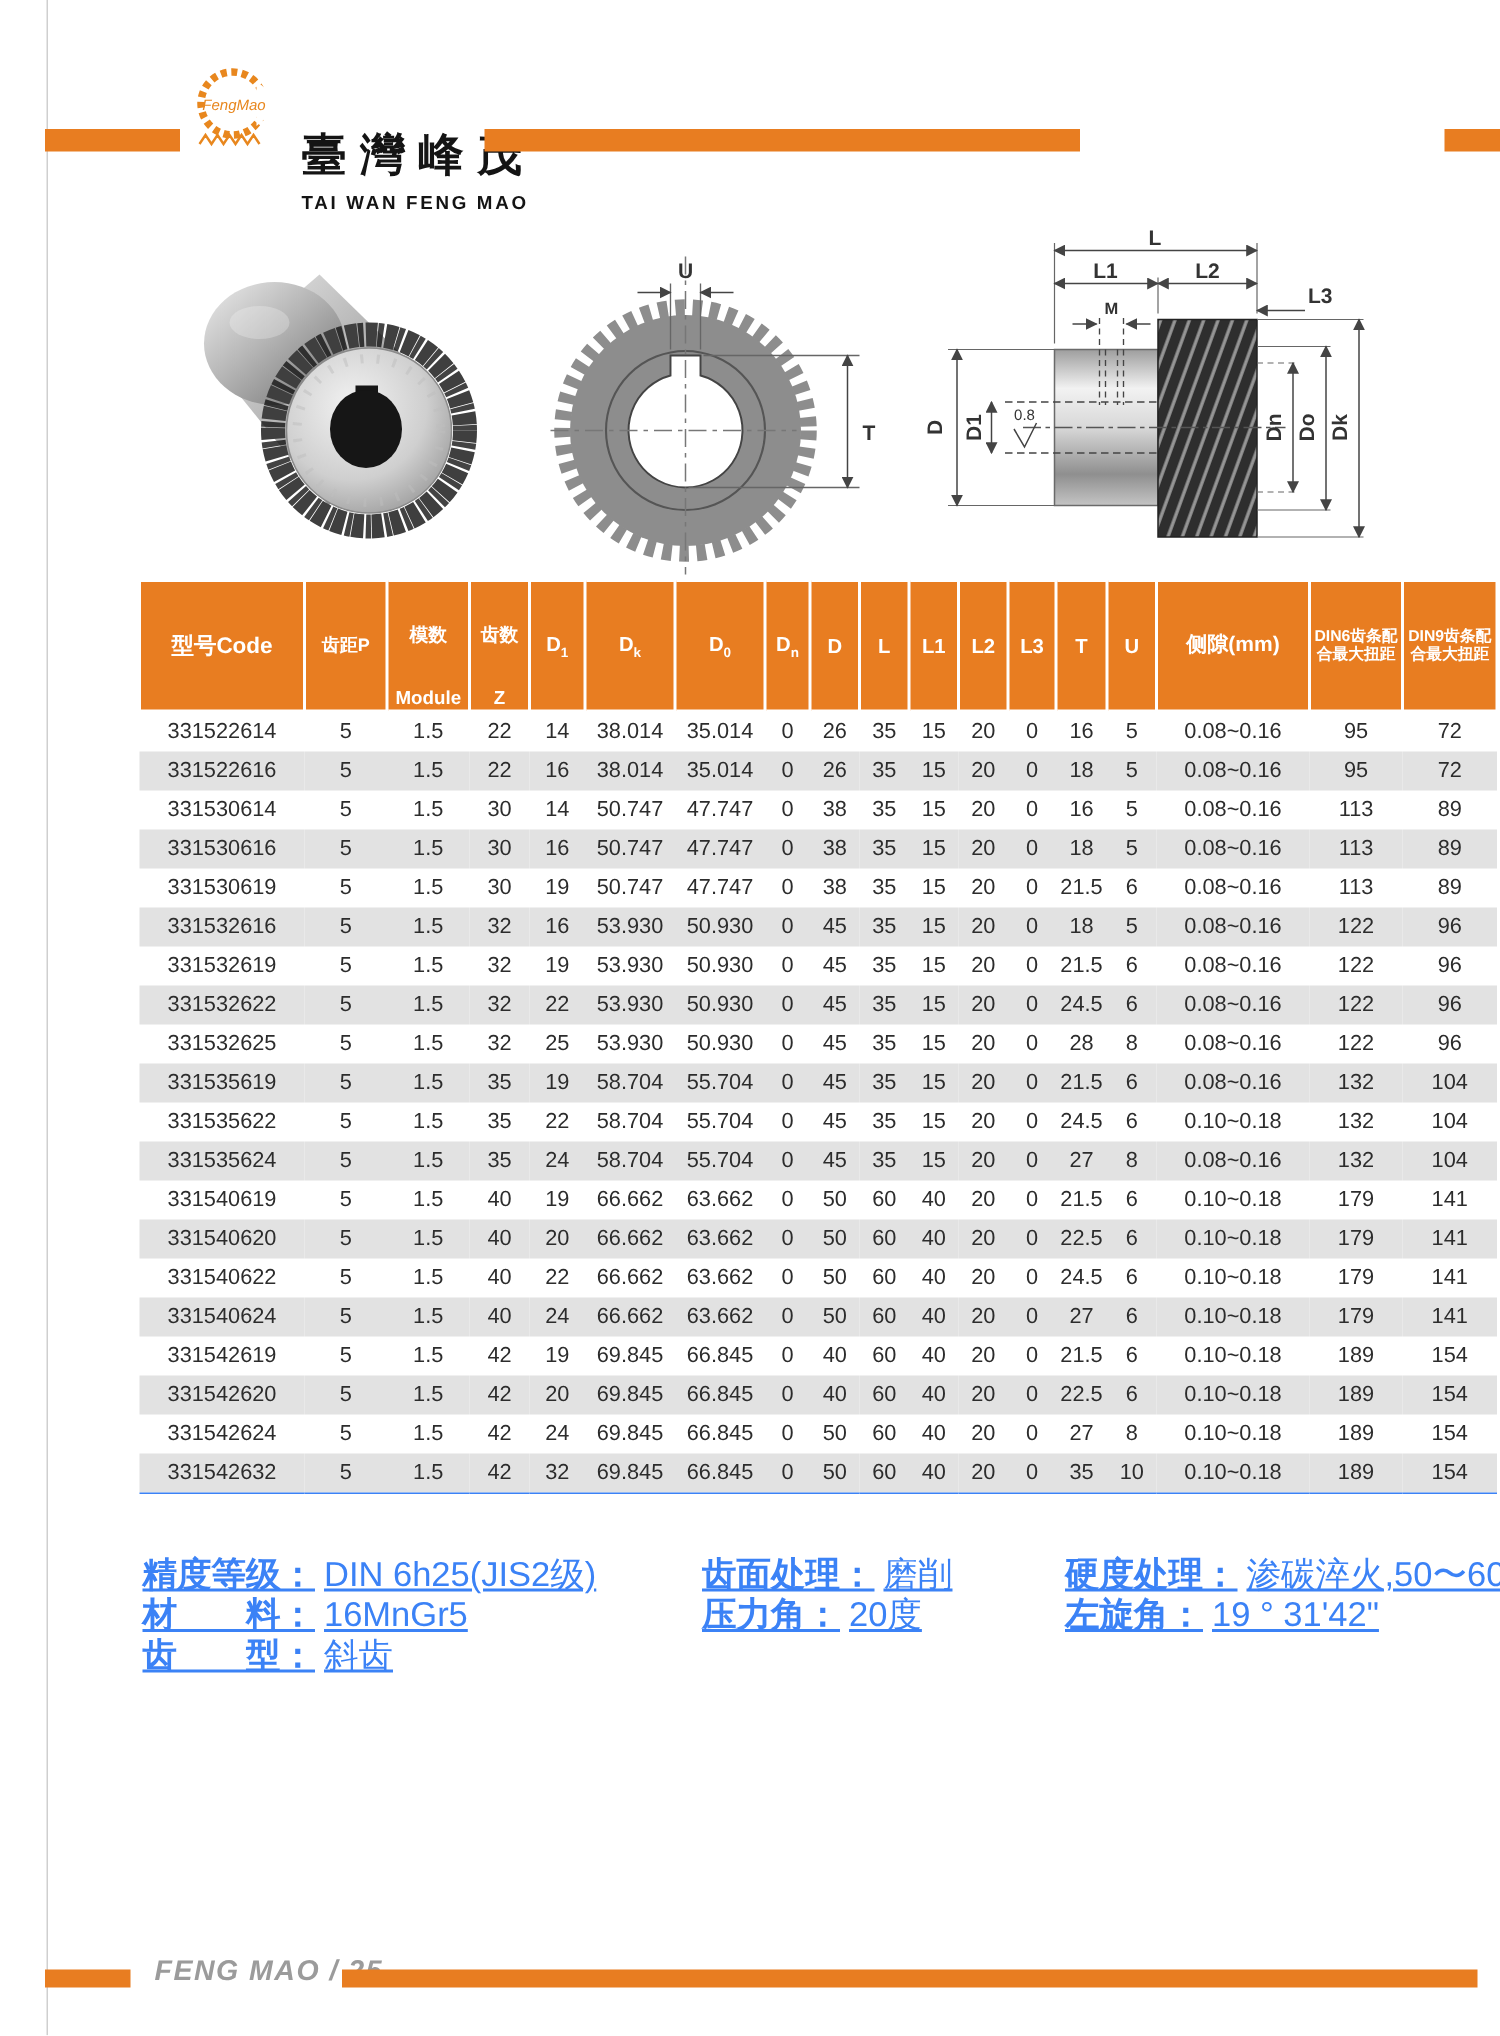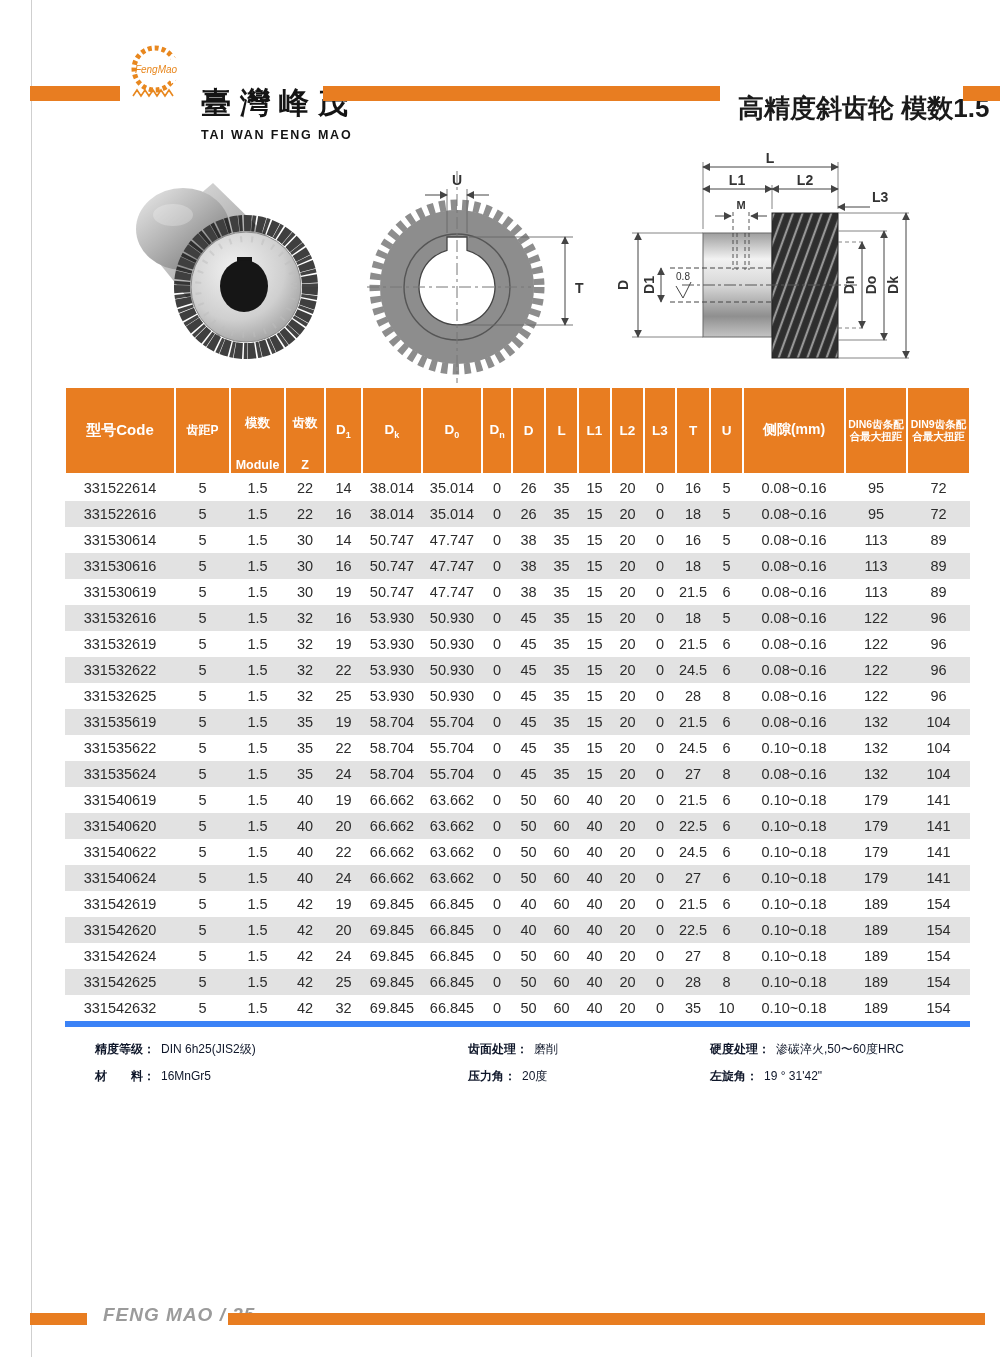--- a/index.html
+++ b/index.html
@@ -21,33 +21,33 @@
               white-space:nowrap;}
 
   
   .gear-photo{position:absolute;left:115px;top:165px;}
   .front-view{position:absolute;left:365px;top:157px;}
   .section-view{position:absolute;left:612px;top:152px;}
   .dim-label{font-family:"Liberation Sans",sans-serif;font-size:14px;font-weight:600;fill:#333;}
   .dim-label-sm{font-family:"Liberation Sans",sans-serif;font-size:11px;font-weight:600;fill:#333;}
 
   
-  table.spec{position:absolute;left:64px;top:386px;width:905px;border-collapse:collapse;
-             table-layout:fixed;border-bottom:6px solid #3b82f6;}
+  table.spec{position:absolute;left:92px;top:386px;width:905px;border-collapse:collapse;
+             table-layout:fixed;border-bottom:1px solid #3b82f6;}
   table.spec th{background:var(--accent);color:#fff;border:2px solid #fff;height:36px;
                 font-weight:700;font-size:13.5px;padding:0;vertical-align:middle;}
   table.spec th .th2{line-height:1.15;font-size:12.5px;margin-top:28px;}
   table.spec th.small{font-size:10.5px;line-height:1.2;font-weight:700;}
   table.spec th sub{font-size:9px;}
   table.spec td{height:26px;text-align:center;font-size:14.5px;color:#2c2c2c;padding:0;
                 white-space:nowrap;}
   table.spec tbody tr:nth-child(even){background:#e2e2e2;}
 
   
-  .spec-col{position:absolute;font-size:12px;color:#0f172a;}
+  .spec-col{position:absolute;font-size:23px;color:#3b82f6;text-decoration:underline;}
   .spec-row{height:27px;line-height:27px;white-space:nowrap;}
   .spec-label{font-weight:700;margin-right:6px;}
   .spec-value{font-weight:400;}
 
   
   .foot-bar1{position:absolute;left:30px;top:1313px;width:57px;height:12px;background:var(--accent);}
   .foot-bar2{position:absolute;left:228px;top:1313px;width:757px;height:12px;background:var(--accent);}
   .foot-brand{position:absolute;left:103px;top:1304px;font-size:19px;font-weight:700;font-style:italic;
               color:#9b9b9b;letter-spacing:1px;white-space:nowrap;}
 </style>
@@ -62,21 +62,20 @@
     <path d="M52 18 L70 33 L52 48 Z" fill="#ffffff"></path>
     <text x="37" y="37" text-anchor="middle" font-size="10" font-style="italic" fill="#e8871e">FengMao</text>
     <path d="M14 60 l4 -6 l4 6 l4 -6 l4 6 l4 -6 l4 6 l4 -6 l4 6 l4 -6 l4 6" fill="none" stroke="#e8871e" stroke-width="1.6"></path>
   </svg>
   <div class="company">
     <div class="company-cn">臺灣峰茂</div>
     <div class="company-en">TAI WAN FENG MAO</div>
   </div>
   <div class="bar bar-left"></div>
   <div class="bar bar-mid"></div>
-  <h1 class="page-title">高精度斜齿轮 模数1.5</h1>
   <div class="bar bar-right"></div>
 
   <svg class="gear-photo" width="215" height="210" viewBox="0 0 215 210">
     <defs>
       <linearGradient id="g-hub" x1="0" y1="0" x2="1" y2="1">
         <stop offset="0" stop-color="#ececec"></stop>
           <stop offset="0.45" stop-color="#b5b5b5"></stop>
           <stop offset="1" stop-color="#6d6d6d"></stop>
       </linearGradient>
       <radialGradient id="g-face" cx="40%" cy="35%" r="75%">
@@ -618,40 +617,20 @@
           <td>40</td>
           <td>20</td>
           <td>0</td>
           <td>27</td>
           <td>8</td>
           <td>0.10~0.18</td>
           <td>189</td>
           <td>154</td>
         </tr>
         <tr>
-          <td>331542625</td>
-          <td>5</td>
-          <td>1.5</td>
-          <td>42</td>
-          <td>25</td>
-          <td>69.845</td>
-          <td>66.845</td>
-          <td>0</td>
-          <td>50</td>
-          <td>60</td>
-          <td>40</td>
-          <td>20</td>
-          <td>0</td>
-          <td>28</td>
-          <td>8</td>
-          <td>0.10~0.18</td>
-          <td>189</td>
-          <td>154</td>
-        </tr>
-        <tr>
           <td>331542632</td>
           <td>5</td>
           <td>1.5</td>
           <td>42</td>
           <td>32</td>
           <td>69.845</td>
           <td>66.845</td>
           <td>0</td>
           <td>50</td>
           <td>60</td>
@@ -666,20 +645,23 @@
         </tr>
       </tbody>
   </table>
 
   <div class="spec-col" style="left:95px;top:1036px">
     <div class="spec-row">
       <span class="spec-label">精度等级：</span><span class="spec-value">DIN 6h25(JIS2级)</span>
     </div>
     <div class="spec-row">
       <span class="spec-label">材　　料：</span><span class="spec-value">16MnGr5</span>
+    </div>
+    <div class="spec-row">
+      <span class="spec-label">齿　　型：</span><span class="spec-value">斜齿</span>
     </div>
   </div>
   <div class="spec-col" style="left:468px;top:1036px">
     <div class="spec-row">
       <span class="spec-label">齿面处理：</span><span class="spec-value">磨削</span>
     </div>
     <div class="spec-row">
       <span class="spec-label">压力角：</span><span class="spec-value">20度</span>
     </div>
   </div>

